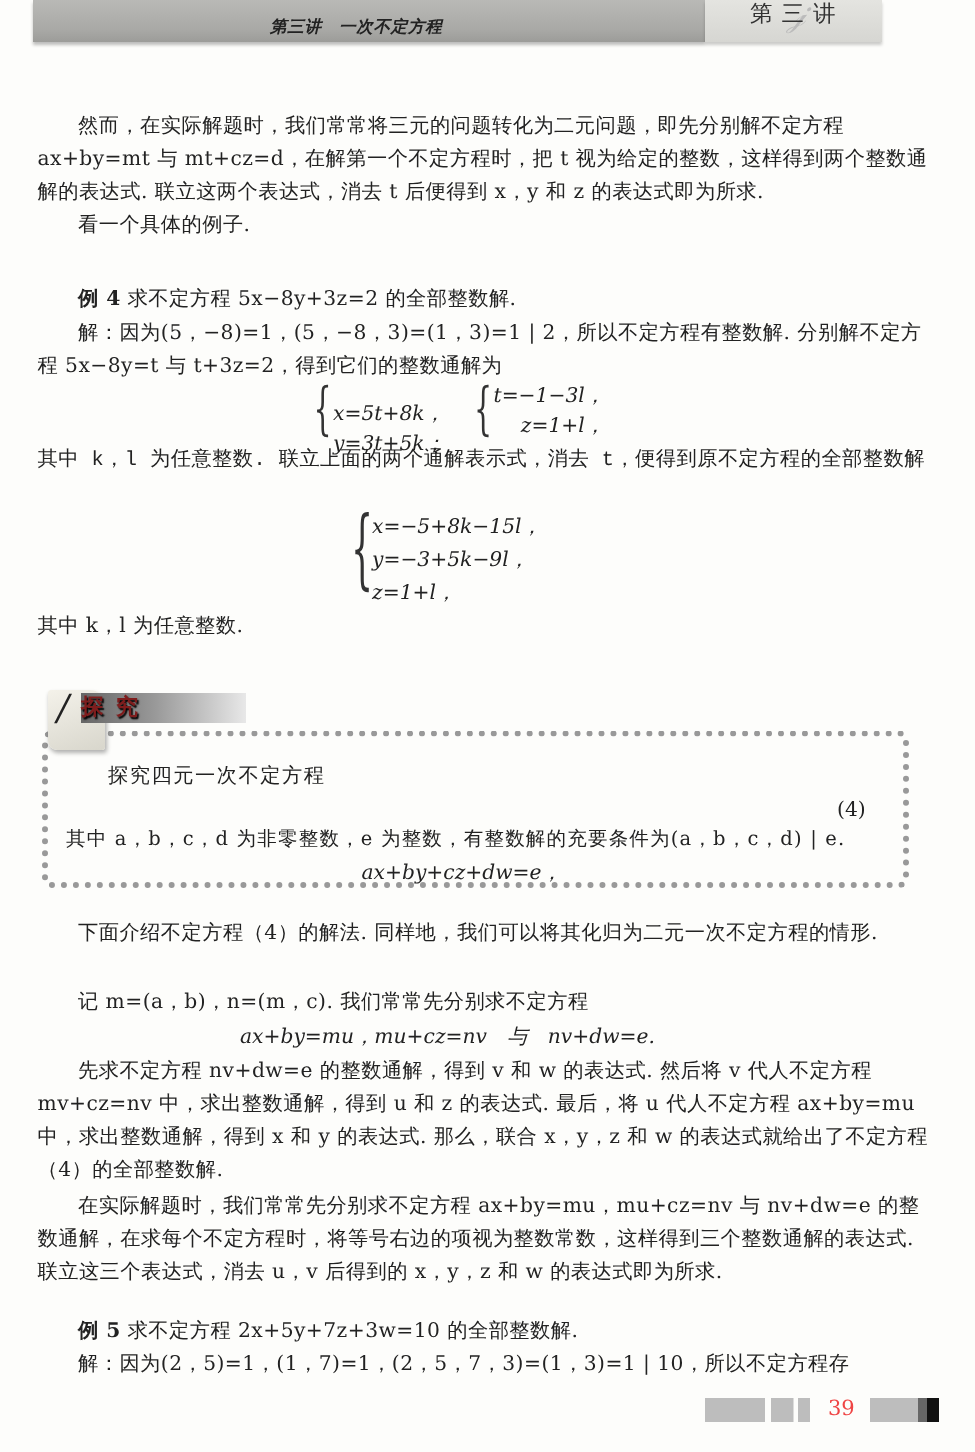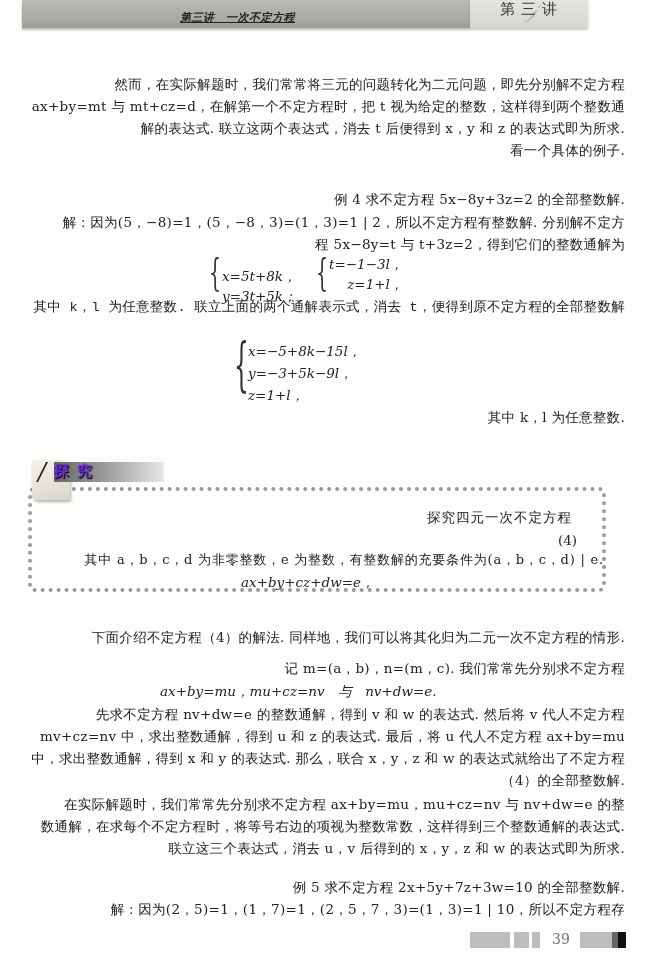--- a/index.html
+++ b/index.html
@@ -9,70 +9,68 @@
   }
   .header {
     position:absolute; left:22px; top:0; width:448px; height:28px;
     background:linear-gradient(180deg,#b9b9b6 0%,#a9a9a6 70%,#9c9c99 100%);
     box-shadow:0 2px 2px rgba(0,0,0,0.25);
   }
   .header-title {
     position:absolute; left:158px; top:10px; font-size:11px; font-weight:bold;
     font-style:italic; color:#222; font-family:"DejaVu Sans","Liberation Sans",sans-serif;
     letter-spacing:0.5px;
-    text-decoration:underline;
   }
   .header-tab {
     position:absolute; left:470px; top:0; width:118px; height:28px;
     background:linear-gradient(180deg,#e4e4e0,#d6d6d2);
     box-shadow:0 2px 2px rgba(0,0,0,0.2);
   }
   .header-tab-label {
     position:absolute; left:30px; top:0; font-size:15px; font-weight:normal; color:#333;
     letter-spacing:6px;
   }
   .header-tab-deco {
     position:absolute; left:55px; top:-2px; font-size:22px; color:#bbb; font-style:italic;
   }
   .text {
     position:absolute; left:25px; width:600px; font-size:13.5px; line-height:22px;
     letter-spacing:0.3px;
-    text-align:right;
   }
   .indent { text-indent:2em; }
-  .bold { font-weight:normal; }
+  .bold { font-weight:bold; }
   .eq { position:absolute; font-size:13.5px; line-height:20px; font-style:italic; }
   .brace { position:absolute; font-size:38px; line-height:38px; font-weight:100; color:#333; transform:scaleX(0.5); transform-origin:left; }
   .brace3 { position:absolute; font-size:58px; line-height:58px; color:#333; transform:scaleX(0.4); transform-origin:left; }
   .explore-box {
     position:absolute; left:28px; top:487px; width:570px; height:97px;
     border:4px dotted #999; border-radius:6px;
   }
   .explore-badge {
     position:absolute; left:32px; top:456px; width:100px; height:30px;
   }
   .badge-paper {
     position:absolute; left:0; top:4px; width:38px; height:40px;
     background:linear-gradient(160deg,#f4f2ea,#d8d6cc);
     border-radius:2px 10px 2px 6px; box-shadow:1px 2px 3px rgba(0,0,0,0.3);
   }
   .badge-bar {
     position:absolute; left:22px; top:6px; width:110px; height:20px;
     background:linear-gradient(90deg,#666 0%,#999 45%,#e8e8e8 100%);
   }
   .badge-label {
-    position:absolute; left:22px; top:6px; font-size:15px; font-weight:bold; color:#6d28d9;
+    position:absolute; left:22px; top:6px; font-size:15px; font-weight:bold; color:#7f1d1d;
     letter-spacing:8px; text-shadow:1px 1px 1px #000;
     font-family:Liberation Sans, sans-serif;
   }
   .badge-slash {
     position:absolute; left:6px; top:2px; font-size:24px; color:#222; font-style:italic;
   }
   .footer-blocks { position:absolute; top:932px; height:16px; background:#bdbdbd; }
-  .page-number { position:absolute; left:552px; top:931px; font-size:14px; color:#737373;text-align:center; }
+  .page-number { position:absolute; left:552px; top:931px; font-size:14px; color:#ef4444;text-align:center; }
 </style>
 </head>
 <body>
 
 <div class="header">
   <span class="header-title">第三讲　一次不定方程</span>
 </div>
 <div class="header-tab">
   <span class="header-tab-deco">𝒿</span>
   <span class="header-tab-label">第三讲</span>
@@ -113,21 +111,21 @@
   <div class="badge-paper"></div>
   <div class="badge-bar"></div>
   <span class="badge-slash">/</span>
   <span class="badge-label">探究</span>
 </div>
 <div class="text" style="top:506px;left:72px;width:500px;letter-spacing:1px;">探究四元一次不定方程</div>
 <div class="eq" style="left:241px;top:530px;margin-top:42px;">ax+by+cz+dw=e，</div>
 <div class="eq" style="left:558px;top:530px;font-style:normal;">(4)</div>
 <div class="text" style="top:549px;left:44px;width:560px;font-size:13px;letter-spacing:0.8px;">其中 a，b，c，d 为非零整数，e 为整数，有整数解的充要条件为(a，b，c，d) | e.</div>
 
-<div class="text indent" style="top:611px;margin-top:15px;">下面介绍不定方程（4）的解法. 同样地，我们可以将其化归为二元一次不定方程的情形.</div>
+<div class="text indent" style="top:611px;">下面介绍不定方程（4）的解法. 同样地，我们可以将其化归为二元一次不定方程的情形.</div>
 <div class="text indent" style="top:657px;">记 m=(a，b)，n=(m，c). 我们常常先分别求不定方程</div>
 <div class="eq" style="left:160px;top:681px;">ax+by=mu，mu+cz=nv　与　nv+dw=e.</div>
 <div class="text indent" style="top:703px;">先求不定方程 nv+dw=e 的整数通解，得到 v 和 w 的表达式. 然后将 v 代人不定方程 mv+cz=nv 中，求出整数通解，得到 u 和 z 的表达式. 最后，将 u 代人不定方程 ax+by=mu 中，求出整数通解，得到 x 和 y 的表达式. 那么，联合 x，y，z 和 w 的表达式就给出了不定方程（4）的全部整数解.</div>
 <div class="text indent" style="top:793px;">在实际解题时，我们常常先分别求不定方程 ax+by=mu，mu+cz=nv 与 nv+dw=e 的整数通解，在求每个不定方程时，将等号右边的项视为整数常数，这样得到三个整数通解的表达式. 联立这三个表达式，消去 u，v 后得到的 x，y，z 和 w 的表达式即为所求.</div>
 
 <div class="text indent" style="top:876px;">
   <span class="bold">例 5</span>
   <span>求不定方程 2x+5y+7z+3w=10 的全部整数解.</span>
 </div>
 <div class="text indent" style="top:898px;">解：因为(2，5)=1，(1，7)=1，(2，5，7，3)=(1，3)=1 | 10，所以不定方程存</div>

